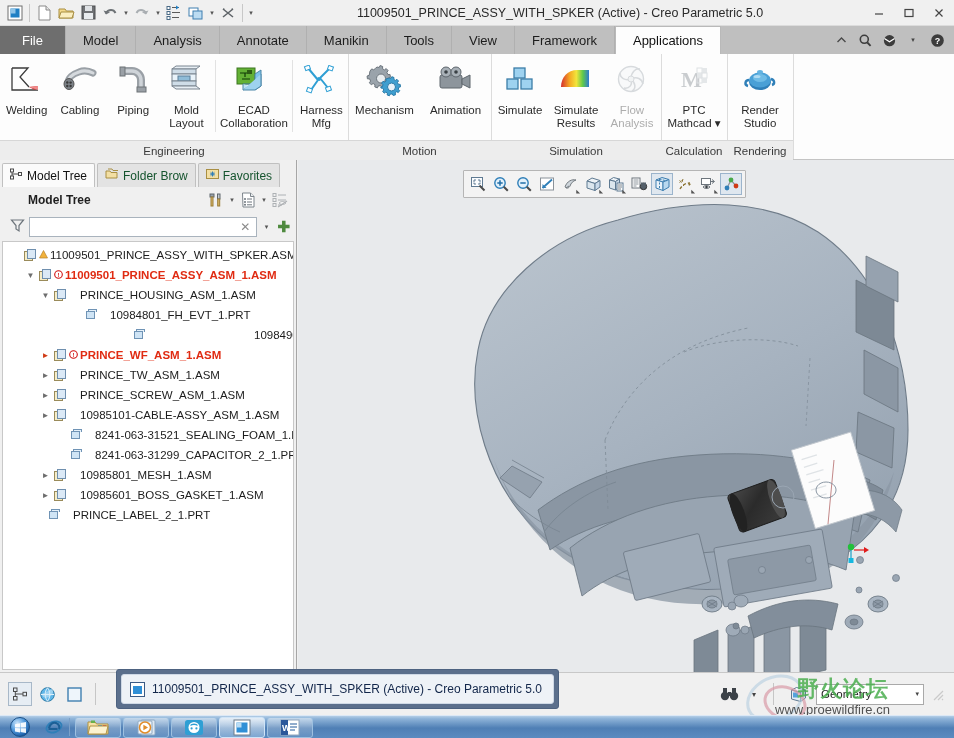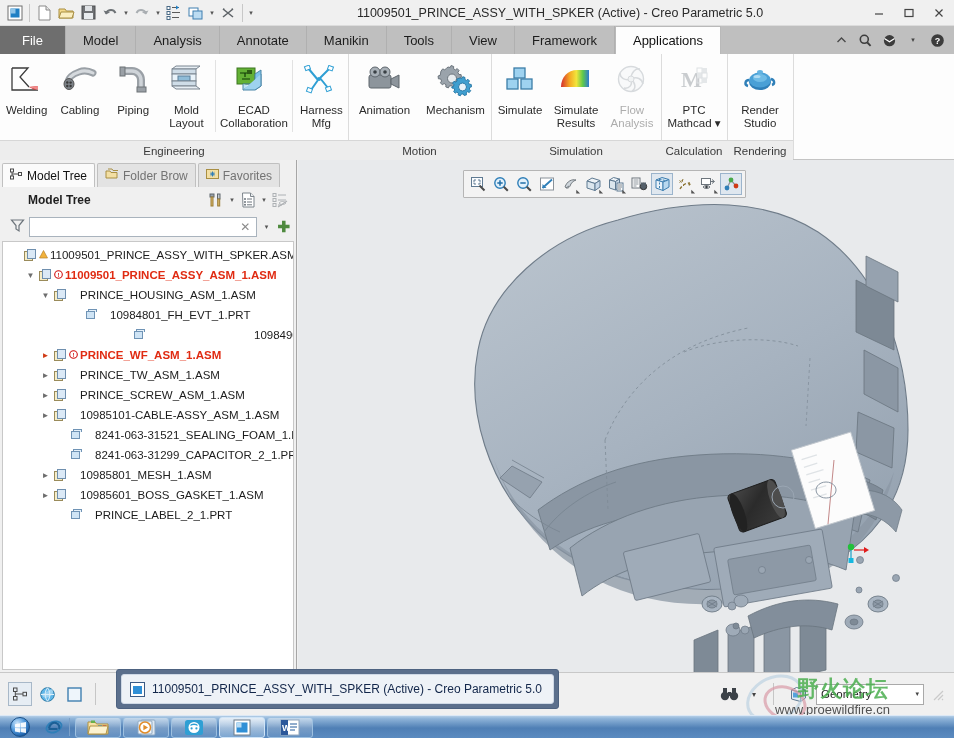--- a/index.html
+++ b/index.html
@@ -87,21 +87,21 @@
   }
   .navtabs { display:flex; height:27px; align-items:flex-end; padding-left:2px; background:#f0f0f0; }
   .navtab {
     display:flex; align-items:center; gap:4px; height:24px; padding:0 7px;
     font-size:12px; color:#2c2c2c; background:#e3e3e3;
     border:1px solid #c0c0c0; border-bottom:none; margin-right:2px;
     border-radius:2px 2px 0 0; cursor:default;
     max-width:100px; overflow:hidden; white-space:nowrap;
   }
   .navtab.active { background:#fbfbfb; color:#111; }
-  .navtab.ghost { color:#737373;text-align:center; }
+  .navtab.ghost { color:#14532d;text-align:center; }
 
   .treehead {
     height:26px; display:flex; align-items:center; padding:0 6px 0 28px;
     background:#f0f0f0;
   }
   .treehead .t { font-weight:bold; font-size:12px; color:#1e1e1e; }
   .treehead-tools { margin-left:auto; display:flex; align-items:center; gap:1px; }
   .thbtn { width:20px; height:20px; display:flex; align-items:center; justify-content:center; }
   .thcaret { font-size:7px; color:#555; width:10px; text-align:center; }
 
@@ -474,44 +474,44 @@
         </div>
       </div>
       <div class="rgroup-label">Engineering</div>
     </div>
 
     <div class="rgroup" style="width:143px">
       <div class="rgroup-items">
         <div class="ritem wide">
           <div class="icon">
             <svg width="40" height="34" viewBox="0 0 40 34">
-              <rect x="4" y="10" width="22" height="13" rx="2" fill="#8d959c" stroke="#5e666d"></rect>
-              <path d="M26 14l8-4v13l-8-4z" fill="#8d959c" stroke="#5e666d"></path>
-              <circle cx="10" cy="7" r="5" fill="#a8b0b7" stroke="#5e666d"></circle>
-              <circle cx="20" cy="7" r="5" fill="#a8b0b7" stroke="#5e666d"></circle>
-              <circle cx="10" cy="7" r="1.8" fill="#3a4045"></circle>
-                <circle cx="20" cy="7" r="1.8" fill="#3a4045"></circle>
-            </svg>
-          </div>
-          <div class="lbl">Animation</div>
-        </div>
-        <div class="ritem wide">
-          <div class="icon">
-            <svg width="40" height="34" viewBox="0 0 40 34">
               <g fill="#9aa3ab" stroke="#6c757d">
                 <path d="M12 2l2.2.5.9-2 2.6 1-.2 2.2 1.9 1.2 1.8-1.3 1.9 2-1.2 1.8 1 2.1 2.2.1.3 2.8-2.1.7-.4 2.2 1.6 1.5-1.7 2.2-2-.9-1.7 1.4.4 2.2-2.7.8-1.2-1.8-2.2.2-1 2-2.6-1 .2-2.2-1.9-1.2-1.8 1.3-1.9-2 1.2-1.8-1-2.1-2.2-.1-.3-2.8 2.1-.7.4-2.2L5 6.1l1.7-2.2 2 .9L10.4 3.4z"></path>
               </g>
               <circle cx="16" cy="13.5" r="4.5" fill="#e8ecef" stroke="#6c757d"></circle>
               <g fill="#3f9fd0" stroke="#2c7ba8">
                 <path d="M24 13l2 .4.8-1.7 2.2.8-.2 1.9 1.6 1 1.5-1.1 1.6 1.7-1 1.5.8 1.8 1.9.1.3 2.4-1.8.6-.3 1.9 1.3 1.3-1.4 1.9-1.7-.8-1.4 1.2.3 1.9-2.3.7-1-1.6-1.9.2-.9 1.7-2.2-.8.2-1.9-1.6-1-1.5 1.1-1.6-1.7 1-1.5-.8-1.8-1.9-.1L15.8 22l1.8-.6.3-1.9-1.3-1.3 1.4-1.9 1.7.8 1.4-1.2-.3-1.9z"></path>
               </g>
               <circle cx="26.5" cy="22" r="4" fill="#e8f3fa" stroke="#2c7ba8"></circle>
             </svg>
           </div>
           <div class="lbl">Mechanism</div>
+        </div>
+        <div class="ritem wide">
+          <div class="icon">
+            <svg width="40" height="34" viewBox="0 0 40 34">
+              <rect x="4" y="10" width="22" height="13" rx="2" fill="#8d959c" stroke="#5e666d"></rect>
+              <path d="M26 14l8-4v13l-8-4z" fill="#8d959c" stroke="#5e666d"></path>
+              <circle cx="10" cy="7" r="5" fill="#a8b0b7" stroke="#5e666d"></circle>
+              <circle cx="20" cy="7" r="5" fill="#a8b0b7" stroke="#5e666d"></circle>
+              <circle cx="10" cy="7" r="1.8" fill="#3a4045"></circle>
+                <circle cx="20" cy="7" r="1.8" fill="#3a4045"></circle>
+            </svg>
+          </div>
+          <div class="lbl">Animation</div>
         </div>
       </div>
       <div class="rgroup-label">Motion</div>
     </div>
 
     <div class="rgroup" style="width:170px">
       <div class="rgroup-items">
         <div class="ritem">
           <div class="icon">
             <svg width="36" height="34" viewBox="0 0 36 34">
@@ -831,21 +831,21 @@
           <span class="arrow">►</span>
           <span class="ic">
             <span class="ico-asm">
               <span class="b b1"></span>
               <span class="b b2"></span>
             </span>
           </span>
           <span class="flag"></span>
           <span class="nm">10985601_BOSS_GASKET_1.ASM</span>
         </div>
-        <div class="trow" style="padding-left: 51px;">
+        <div class="trow" style="padding-left: 29px;">
           <span class="arrow"></span>
           <span class="ic">
             <span class="ico-prt">
               <span class="t"></span>
               <span class="f"></span>
             </span>
           </span>
           <span class="flag"></span>
           <span class="nm">PRINCE_LABEL_2_1.PRT</span>
         </div>

